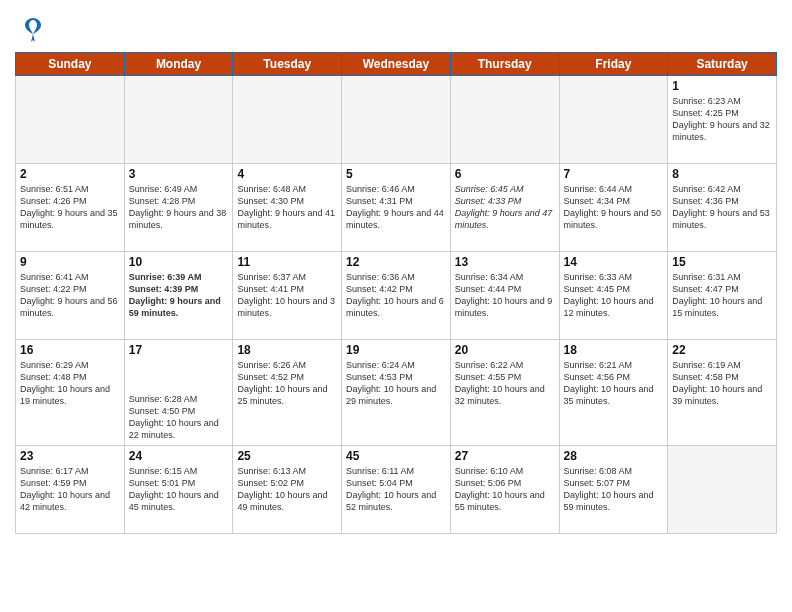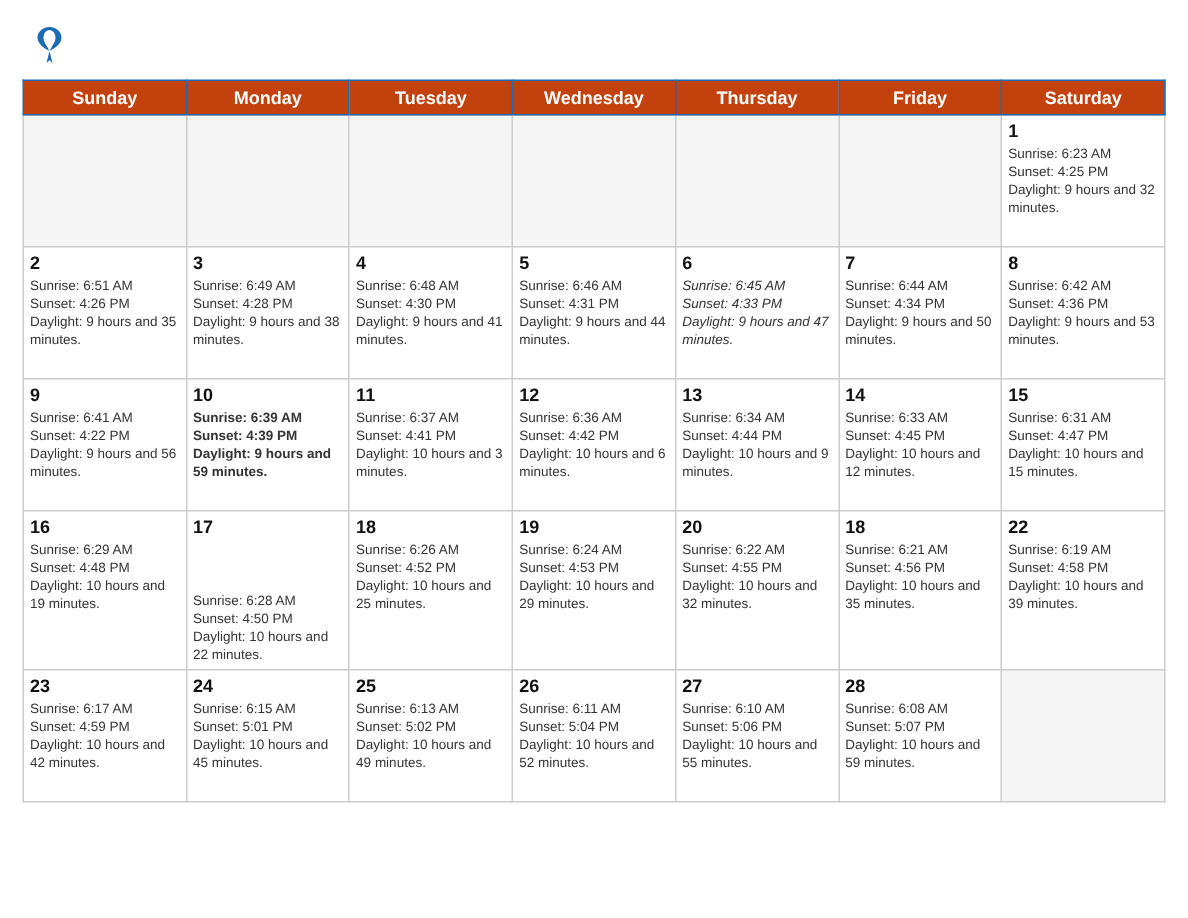--- a/index.html
+++ b/index.html
@@ -278,21 +278,21 @@
 Sunset: 5:01 PM
 Daylight: 10 hours and 45 minutes.</div>
           </td>
           <td>
             <div class="day-num">25</div>
             <div class="day-info" style="white-space: pre-line;">Sunrise: 6:13 AM
 Sunset: 5:02 PM
 Daylight: 10 hours and 49 minutes.</div>
           </td>
           <td>
-            <div class="day-num">26</div>
+            <div class="day-num">45</div>
             <div class="day-info" style="white-space: pre-line;">Sunrise: 6:11 AM
 Sunset: 5:04 PM
 Daylight: 10 hours and 52 minutes.</div>
           </td>
           <td>
             <div class="day-num">27</div>
             <div class="day-info" style="white-space: pre-line;">Sunrise: 6:10 AM
 Sunset: 5:06 PM
 Daylight: 10 hours and 55 minutes.</div>
           </td>

